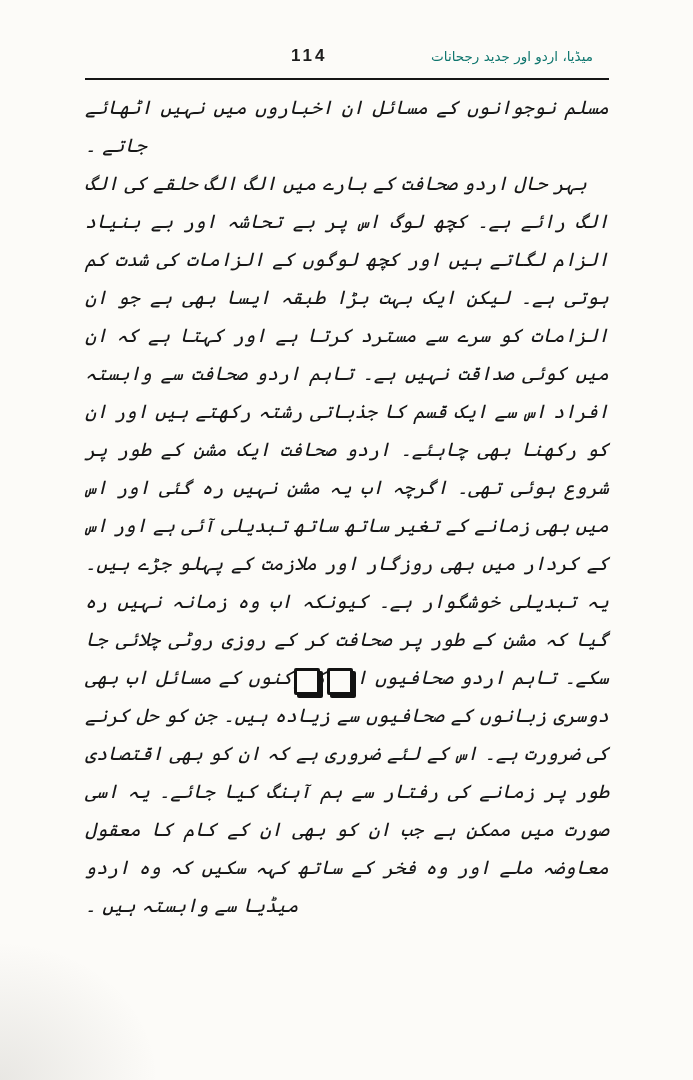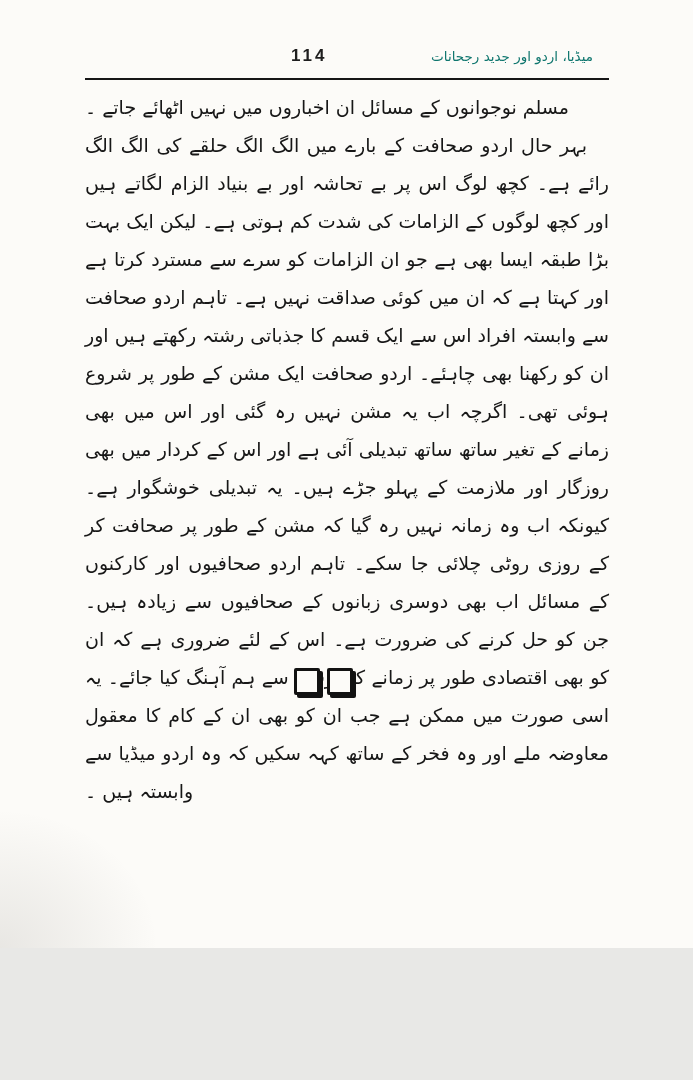--- a/index.html
+++ b/index.html
@@ -3,21 +3,21 @@
 <meta charset="utf-8">
 <style>
   html, body {
     margin: 0;
     padding: 0;
     background: #e8e8e6;
   }
   .page {
     position: relative;
     width: 693px;
-    height: 948px;
+    height: 1080px;
     margin: 0 auto;
     background: #fcfbf8;
     overflow: hidden;
     font-family: "DejaVu Sans", sans-serif;
     color: #1b1b1b;
   }
   
   .header-pageno {
     position: absolute;
     top: 46px;
@@ -48,20 +48,21 @@
   
   .body-text {
     position: absolute;
     top: 88px;
     left: 85px;
     width: 524px;
     direction: rtl;
     font-size: 19px;
     line-height: 38px;
     color: #171717;
+    font-style: italic;
   }
   .body-text p {
     margin: 0;
     text-align: justify;
     text-align-last: left; 
   }
   .body-text p.indent-first {
     text-indent: 22px;
   }
   

